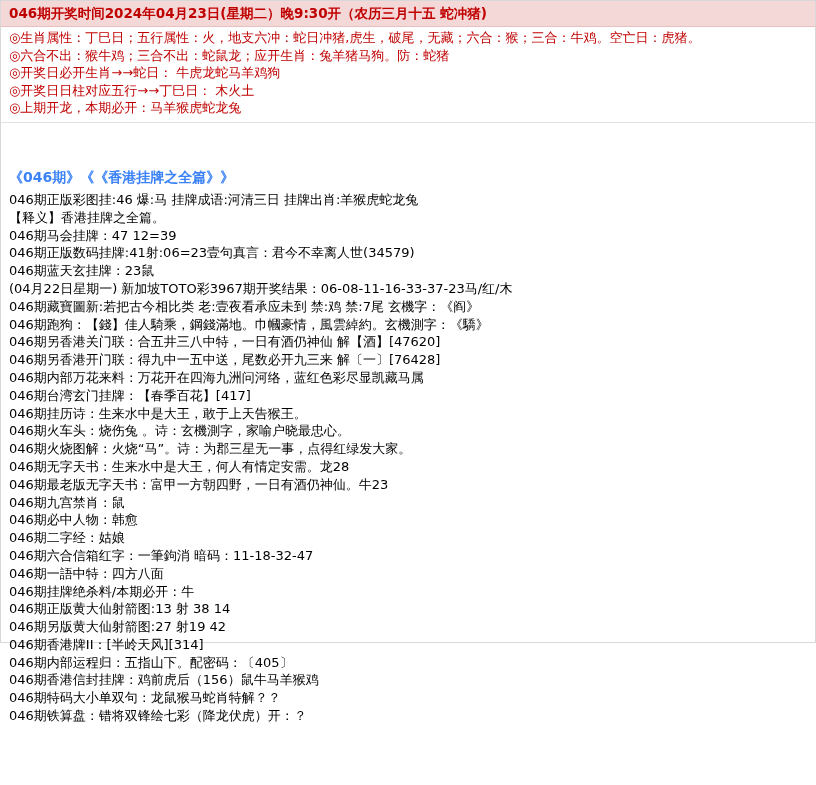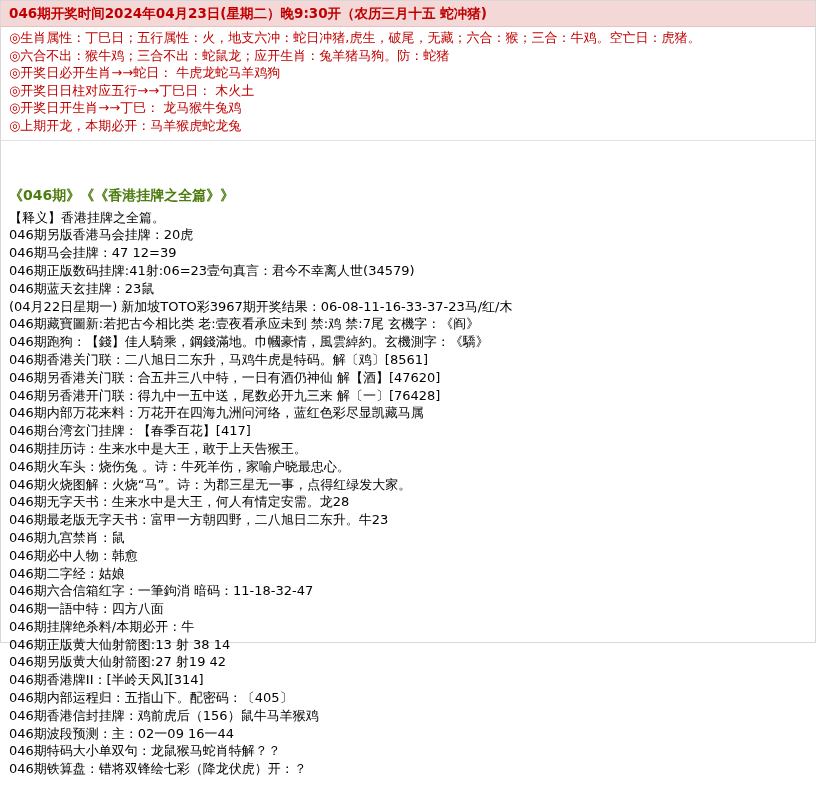--- a/index.html
+++ b/index.html
@@ -40,21 +40,21 @@
   .section-red .line {
     white-space: nowrap;
     overflow: hidden;
   }
   .divider {
     height: 1px;
     background: #e2e2e2;
     margin: 3px 0 2px 0;
   }
   .title-line {
-    color: #4d7c0f;
+    color: #3b82f6;
     font-size: 14px;
     font-weight: bold;
     padding: 2px 6px 3px 8px;
     white-space: nowrap;
     margin-top: 44px;
   }
   .body-list {
     padding: 1px 6px 2px 8px;
     color: #000;
     font-size: 13px;
@@ -71,57 +71,54 @@
 
 <div class="page">
 
   <div class="header-bar">046期开奖时间2024年04月23日(星期二）晚9:30开（农历三月十五 蛇冲猪)</div>
 
   <div class="section-red">
     <div class="line">◎生肖属性：丁巳日；五行属性：火，地支六冲：蛇日冲猪,虎生，破尾，无藏；六合：猴；三合：牛鸡。空亡日：虎猪。</div>
     <div class="line">◎六合不出：猴牛鸡；三合不出：蛇鼠龙；应开生肖：兔羊猪马狗。防：蛇猪</div>
     <div class="line">◎开奖日必开生肖→→蛇日：  牛虎龙蛇马羊鸡狗</div>
     <div class="line">◎开奖日日柱对应五行→→丁巳日：  木火土</div>
-    <div class="line">◎开奖日开生肖→→丁巳：  龙马猴牛兔鸡</div>
     <div class="line">◎上期开龙，本期必开：马羊猴虎蛇龙兔</div>
   </div>
 
   <div class="divider"></div>
 
   <div class="title-line">《046期》《《香港挂牌之全篇》》</div>
 
   <div class="body-list">
+    <div class="line">046期正版彩图挂:46  爆:马  挂牌成语:河清三日  挂牌出肖:羊猴虎蛇龙兔</div>
     <div class="line">【释义】香港挂牌之全篇。</div>
-    <div class="line">046期另版香港马会挂牌：20虎</div>
     <div class="line">046期马会挂牌：47  12=39</div>
     <div class="line">046期正版数码挂牌:41射:06=23壹句真言：君今不幸离人世(34579)</div>
     <div class="line">046期蓝天玄挂牌：23鼠</div>
     <div class="line">(04月22日星期一) 新加坡TOTO彩3967期开奖结果：06-08-11-16-33-37-23马/红/木</div>
     <div class="line">046期藏寶圖新:若把古今相比类 老:壹夜看承应未到 禁:鸡 禁:7尾 玄機字：《阎》</div>
     <div class="line">046期跑狗：【錢】佳人騎乘，鋼錢滿地。巾幗豪情，風雲綽約。玄機測字：《驕》</div>
-    <div class="line">046期香港关门联：二八旭日二东升，马鸡牛虎是特码。解〔鸡〕[8561]</div>
     <div class="line">046期另香港关门联：合五井三八中特，一日有酒仍神仙  解【酒】[47620]</div>
     <div class="line">046期另香港开门联：得九中一五中送，尾数必开九三来  解〔一〕[76428]</div>
     <div class="line">046期内部万花来料：万花开在四海九洲问河络，蓝红色彩尽显凯藏马属</div>
     <div class="line">046期台湾玄门挂牌：【春季百花】[417]</div>
     <div class="line">046期挂历诗：生来水中是大王，敢于上天告猴王。</div>
-    <div class="line">046期火车头：烧伤兔 。诗：牛死羊伤，家喻户晓最忠心。</div>
+    <div class="line">046期火车头：烧伤兔 。诗：玄機測字，家喻户晓最忠心。</div>
     <div class="line">046期火烧图解：火烧“马”。诗：为郡三星无一事，点得红绿发大家。</div>
     <div class="line">046期无字天书：生来水中是大王，何人有情定安需。龙28</div>
-    <div class="line">046期最老版无字天书：富甲一方朝四野，二八旭日二东升。牛23</div>
+    <div class="line">046期最老版无字天书：富甲一方朝四野，一日有酒仍神仙。牛23</div>
     <div class="line">046期九宫禁肖：鼠</div>
     <div class="line">046期必中人物：韩愈</div>
     <div class="line">046期二字经：姑娘</div>
     <div class="line">046期六合信箱红字：一筆鉤消  暗码：11-18-32-47</div>
     <div class="line">046期一語中特：四方八面</div>
     <div class="line">046期挂牌绝杀料/本期必开：牛</div>
     <div class="line">046期正版黄大仙射箭图:13  射  38  14</div>
     <div class="line">046期另版黄大仙射箭图:27  射19  42</div>
     <div class="line">046期香港牌II：[半岭天风][314]</div>
     <div class="line">046期内部运程归：五指山下。配密码：〔405〕</div>
     <div class="line">046期香港信封挂牌：鸡前虎后（156）鼠牛马羊猴鸡</div>
-    <div class="line">046期波段预测：主：02一09  16一44</div>
     <div class="line">046期特码大小单双句：龙鼠猴马蛇肖特解？？</div>
     <div class="line">046期铁算盘：错将双锋绘七彩（降龙伏虎）开：？</div>
 
   </div>
 
 </div>
 
 </body></html>

